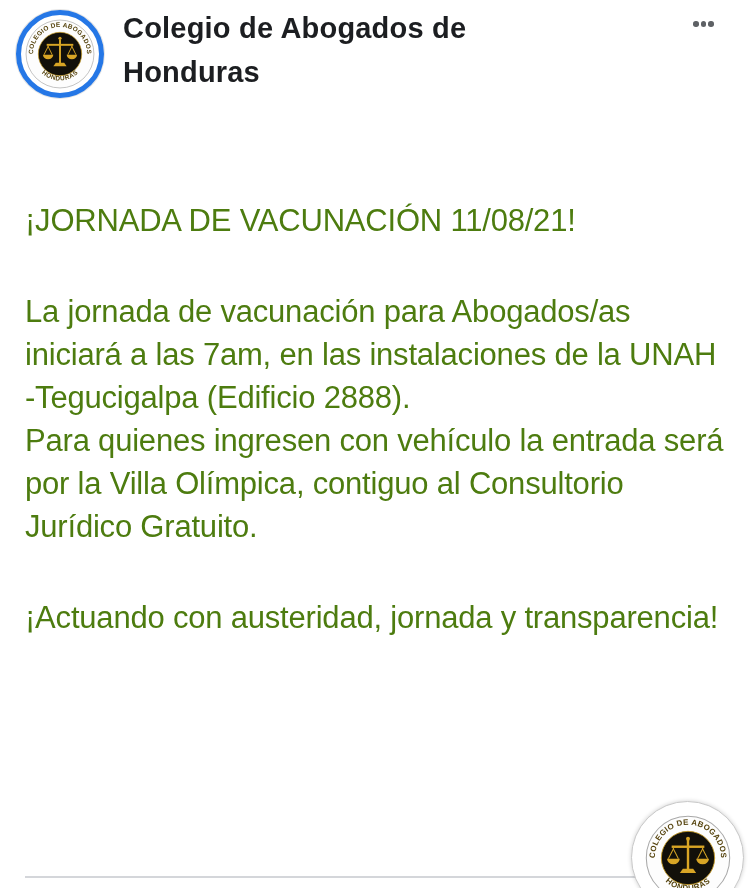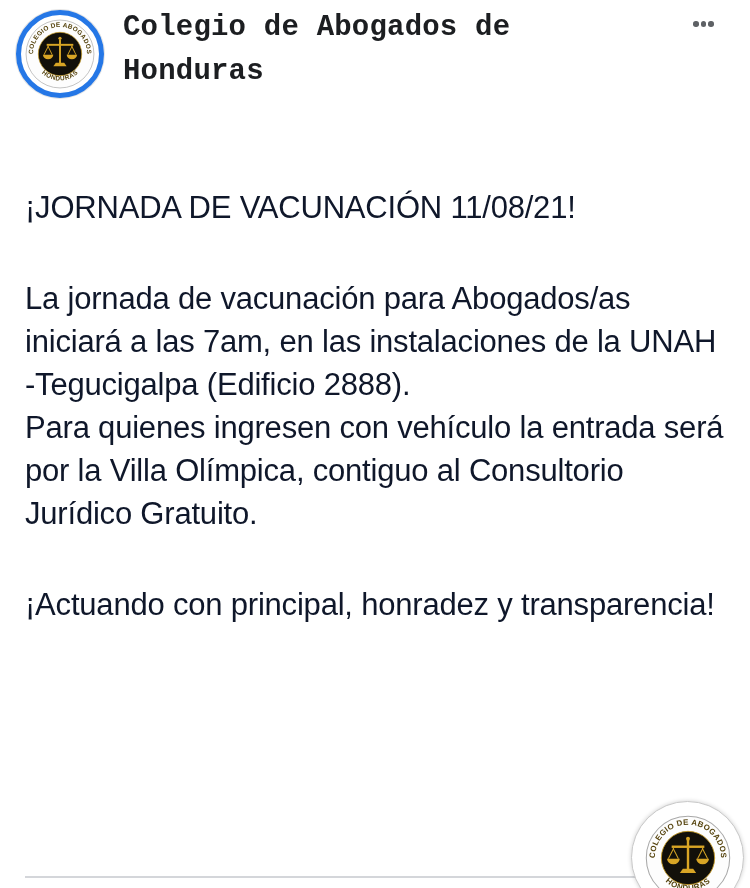--- a/index.html
+++ b/index.html
@@ -30,21 +30,20 @@
   .avatar svg { width: 70px; height: 70px; display: block; }
 
   .page-name {
     position: absolute;
     left: 123px; top: 6px;
     font-size: 29px;
     font-weight: 700;
     line-height: 44px;
     color: #1c1e21;
     letter-spacing: 0.2px;
-    font-family: Liberation Mono, monospace;
   }
   .page-name span { display: block; white-space: nowrap; }
 
   .menu-btn {
     position: absolute;
     left: 693px; top: 12px;
     width: 36px; height: 24px;
     display: flex; align-items: center; justify-content: flex-start;
     gap: 2px;
     cursor: pointer;
@@ -52,23 +51,23 @@
   .menu-btn i {
     width: 5.5px; height: 5.5px;
     border-radius: 50%;
     background: #5e6165;
     display: block;
   }
 
   
   .post-body {
     position: absolute;
-    top: 186px; left: 25px;
+    top: 199px; left: 25px;
     width: 701px;
-    color: #0f172a;
+    color: #4d7c0f;
   }
   .post-body p {
     font-size: 31px;
     line-height: 43px;
     margin: 0 0 48px 0;
     white-space: pre-line;
     letter-spacing: -0.2px;
   }
   .post-body p:last-child { margin-bottom: 0; }
 
@@ -145,21 +144,21 @@
       <i></i>
       <i></i>
       <i></i>
     </div>
   </div>
 
   <div class="post-body">
       <p>¡JORNADA DE VACUNACIÓN 11/08/21!</p>
       <p>La jornada de vacunación para Abogados/as iniciará a las 7am, en las instalaciones de la UNAH -Tegucigalpa (Edificio 2888).
 Para quienes ingresen con vehículo la entrada será por la Villa Olímpica, contiguo al Consultorio Jurídico Gratuito.</p>
-      <p>¡Actuando con principal, honradez y transparencia!</p>
+      <p>¡Actuando con austeridad, jornada y transparencia!</p>
     </div>
 
   <div class="divider"></div>
 
   <div class="watermark">
     <svg viewBox="0 0 100 100" aria-hidden="true">
       <defs>
         <path id="arcTopW" d="M 12,56 A 38.5,38.5 0 1 1 88,56"></path>
         <path id="arcBotW" d="M 12.9,58 A 38,38 0 0 0 87.1,58"></path>
       </defs>

